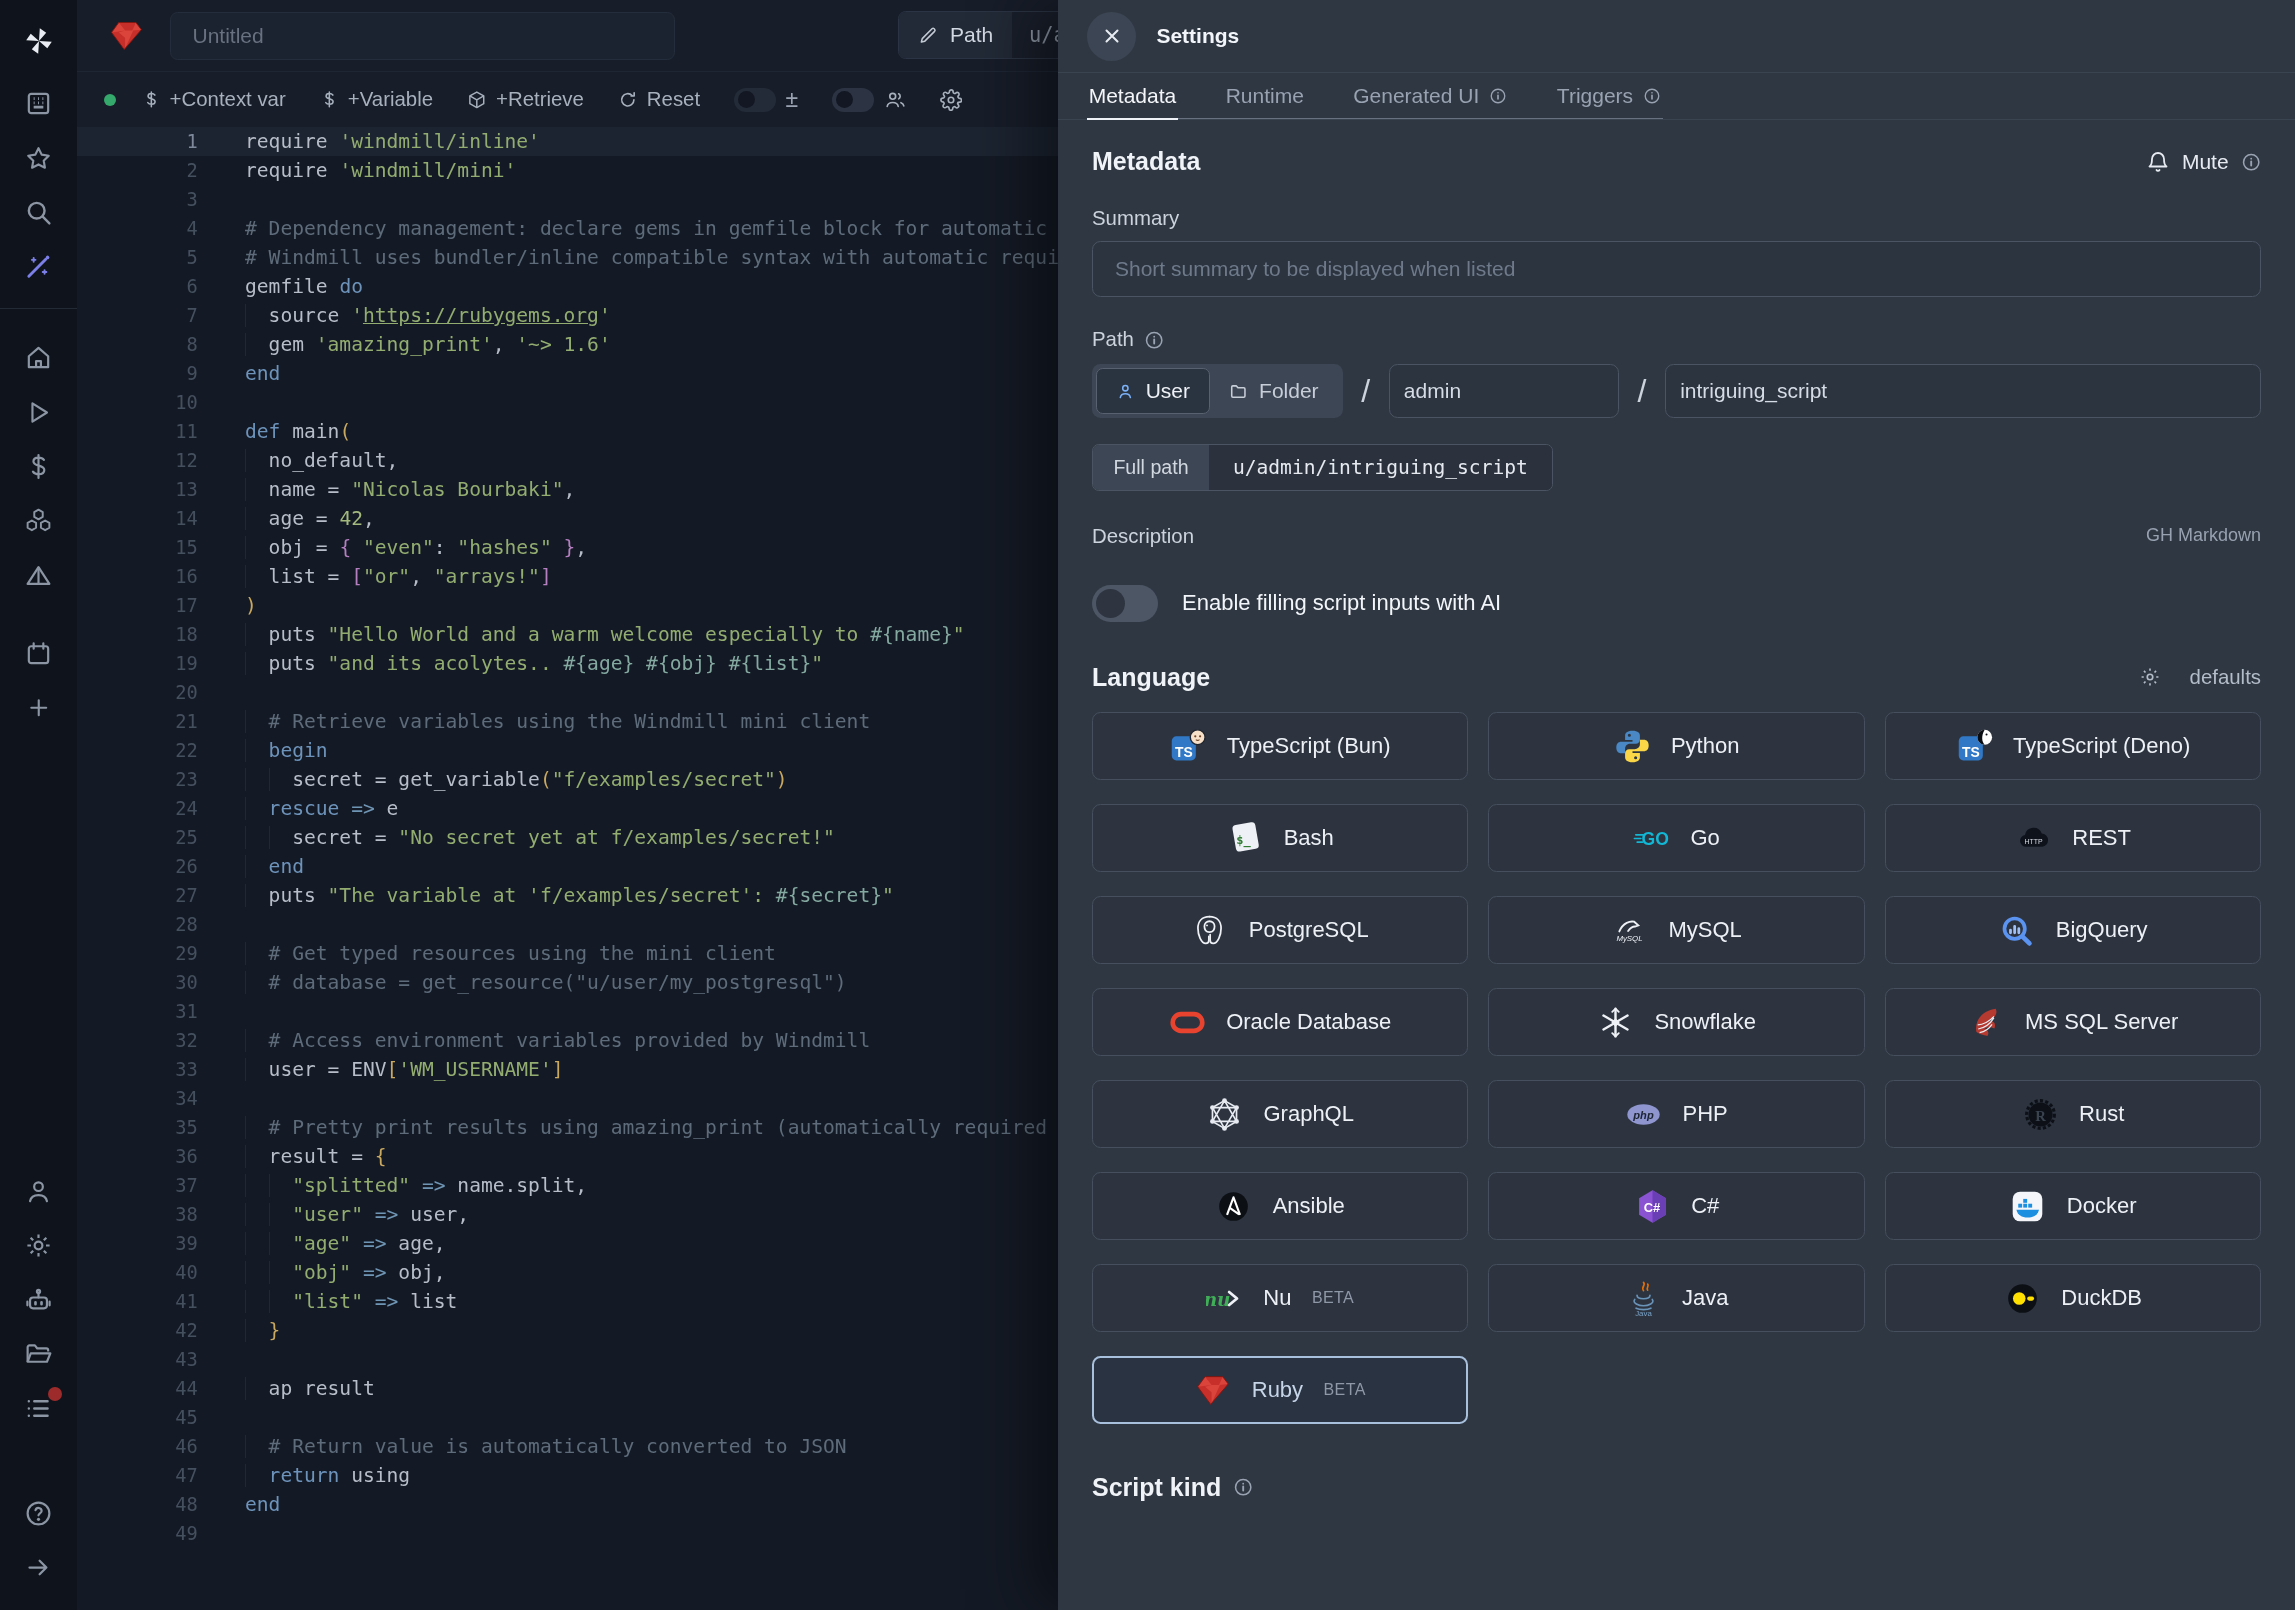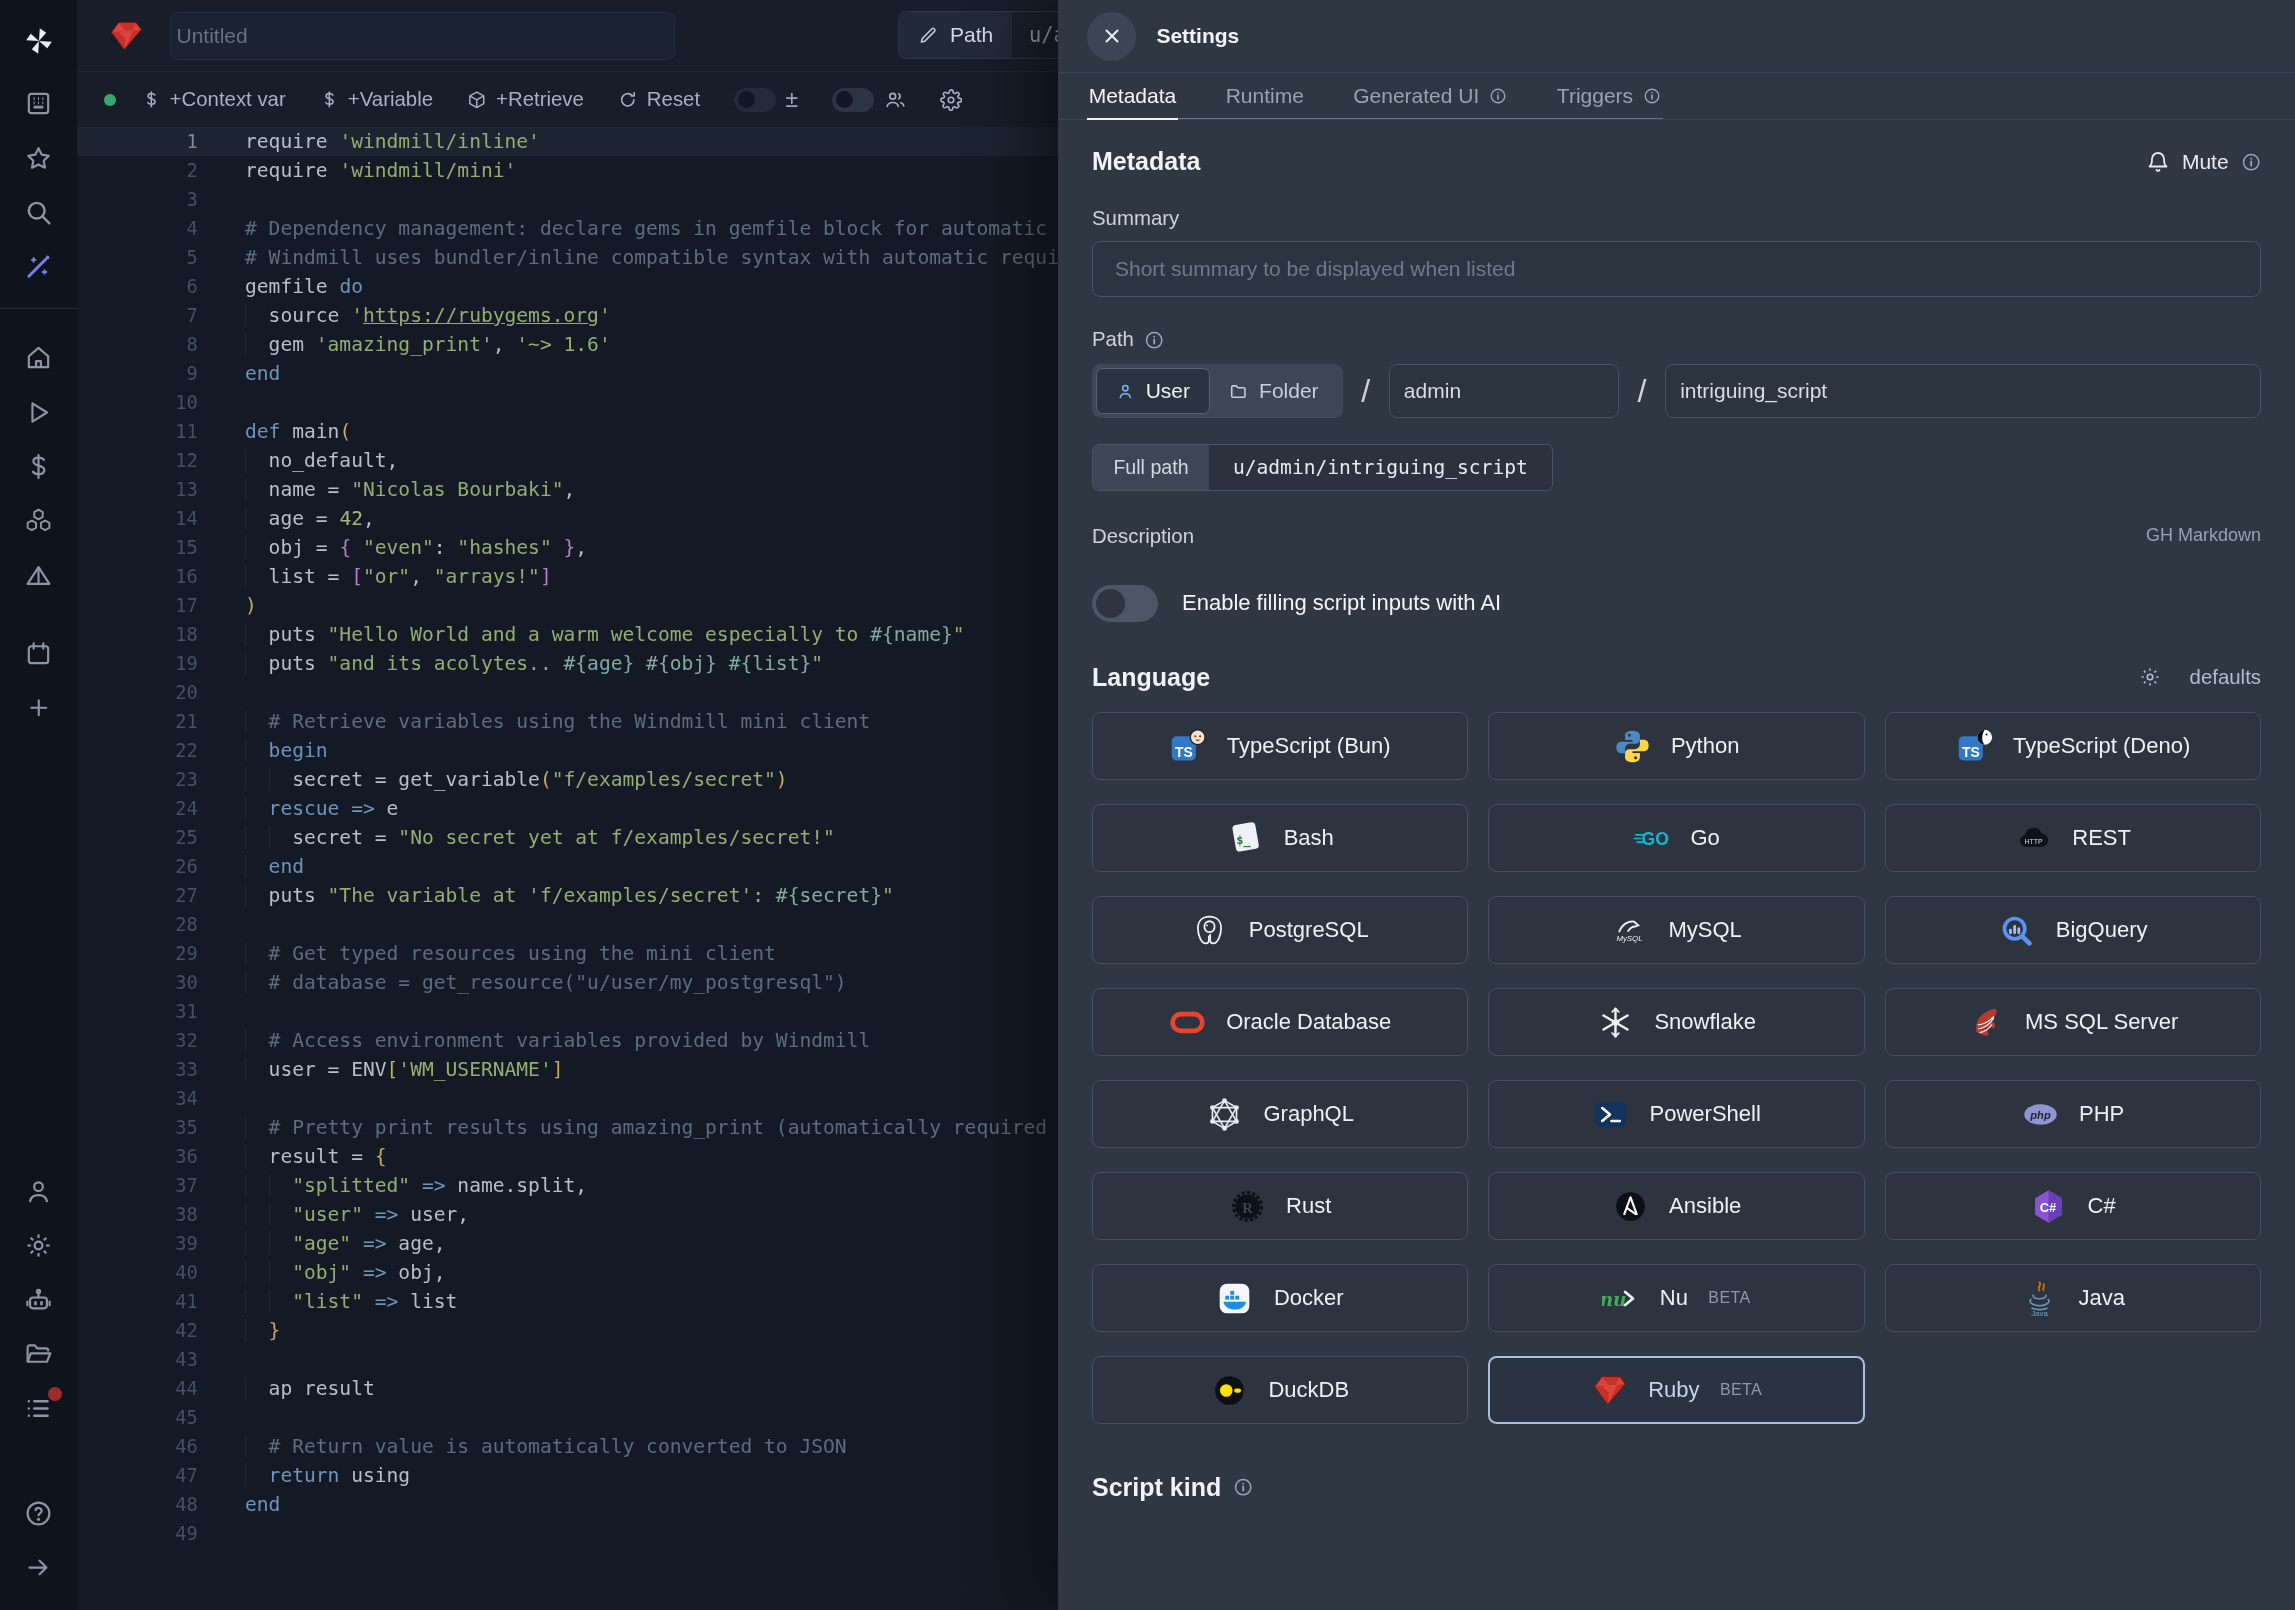--- a/index.html
+++ b/index.html
@@ -15,21 +15,21 @@
   .mt26{margin-top:22px}
   .mt40{margin-top:34px}
   .mt70{margin-top:60px}
   .sb-spacer{flex:1 1 auto}
   .sb-reddot{position:absolute;top:-5.1px;right:-6.8px;width:14.5px;height:14.5px;border-radius:50%;background:#9e2b2b}
 
   
   .editor{position:absolute;left:77px;top:0;right:0;height:100%;background:#141a25}
   .ed-header{position:relative;height:71px;background:#171d29;display:flex;align-items:center;padding:0 0 0 31px}
   .ruby-logo{width:36px;height:36px;flex:0 0 auto}
-  .title-input{margin-left:25.5px;width:505px;height:48px;background:#1b2230;border:0.9px solid #242d3b;border-radius:7.7px;display:flex;align-items:center;padding:0 6px;color:#68717f;font-size:21px}
+  .title-input{margin-left:25.5px;width:505px;height:48px;background:#1b2230;border:0.9px solid #242d3b;border-radius:7.7px;display:flex;align-items:center;padding:0 22px;color:#68717f;font-size:21px}
   .path-btn{position:absolute;left:821px;top:11px;height:48px;display:flex;align-items:stretch;border:0.9px solid #2b3444;border-radius:7.7px;overflow:hidden;background:#191f2b}
   .path-btn-left{display:flex;align-items:center;gap:12px;padding:0 18.7px;background:#222a37;color:#d3d9e2;font-size:21px}
   .path-btn-val{display:flex;align-items:center;padding:0 17px;color:#8d97a6;font-size:20.4px;font-family:"DejaVu Sans Mono",monospace;white-space:nowrap}
 
   .ed-toolbar{height:56px;background:#171d29;border-top:0.9px solid #1e2634;display:flex;align-items:center;padding:0 27px;gap:34px;color:#a7b0bd;font-size:20.4px}
   .status-dot{width:12px;height:12px;border-radius:50%;background:#35a96b;flex:0 0 auto;margin-right:-8.5px}
   .tb-item{display:flex;align-items:center;gap:9.4px;color:#a7b0bd;white-space:nowrap}
   .tb-toggle{width:42px;height:24px;border-radius:12.8px;background:#242b38;position:relative;flex:0 0 auto}
   .tb-toggle.lighter{background:#2c3342}
   .tb-toggle::before{content:"";position:absolute;left:3.4px;top:3.4px;width:17px;height:17px;border-radius:50%;background:#121723}
@@ -590,30 +590,20 @@
                 <circle cx="7" cy="27.5" r="2.6"></circle>
                 <circle cx="7" cy="12.5" r="2.6"></circle>
               </g>
             </svg>
           </span>
           <span class="lang-label">GraphQL</span>
         </div>
         <div class="lang-card">
           <span class="lang-icon">
             <svg viewBox="0 0 40 40">
-              <rect x="3" y="7" width="34" height="26" rx="4" fill="#12345c"></rect>
-              <path d="M11 13l8.5 7L11 27" stroke="#fff" stroke-width="2.8" fill="none" stroke-linecap="round" stroke-linejoin="round"></path>
-              <path d="M21 27h9" stroke="#fff" stroke-width="2.8" stroke-linecap="round"></path>
-            </svg>
-          </span>
-          <span class="lang-label">PowerShell</span>
-        </div>
-        <div class="lang-card">
-          <span class="lang-icon">
-            <svg viewBox="0 0 40 40">
               <ellipse cx="20" cy="20" rx="17.5" ry="11" fill="#8e95cf"></ellipse>
               <text x="20" y="25" font-size="12" font-weight="bold" font-style="italic" fill="#1d2533" text-anchor="middle" font-family="Liberation Sans, sans-serif">php</text>
             </svg>
           </span>
           <span class="lang-label">PHP</span>
         </div>
         <div class="lang-card">
           <span class="lang-icon">
             <svg viewBox="0 0 40 40">
               <circle cx="20" cy="20" r="13" fill="#0d1117"></circle>

